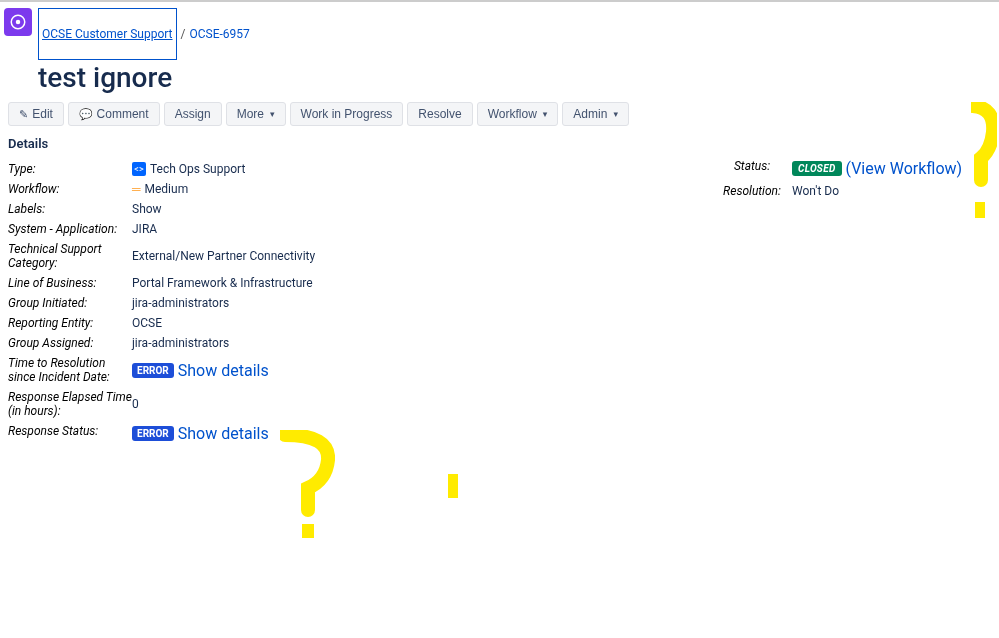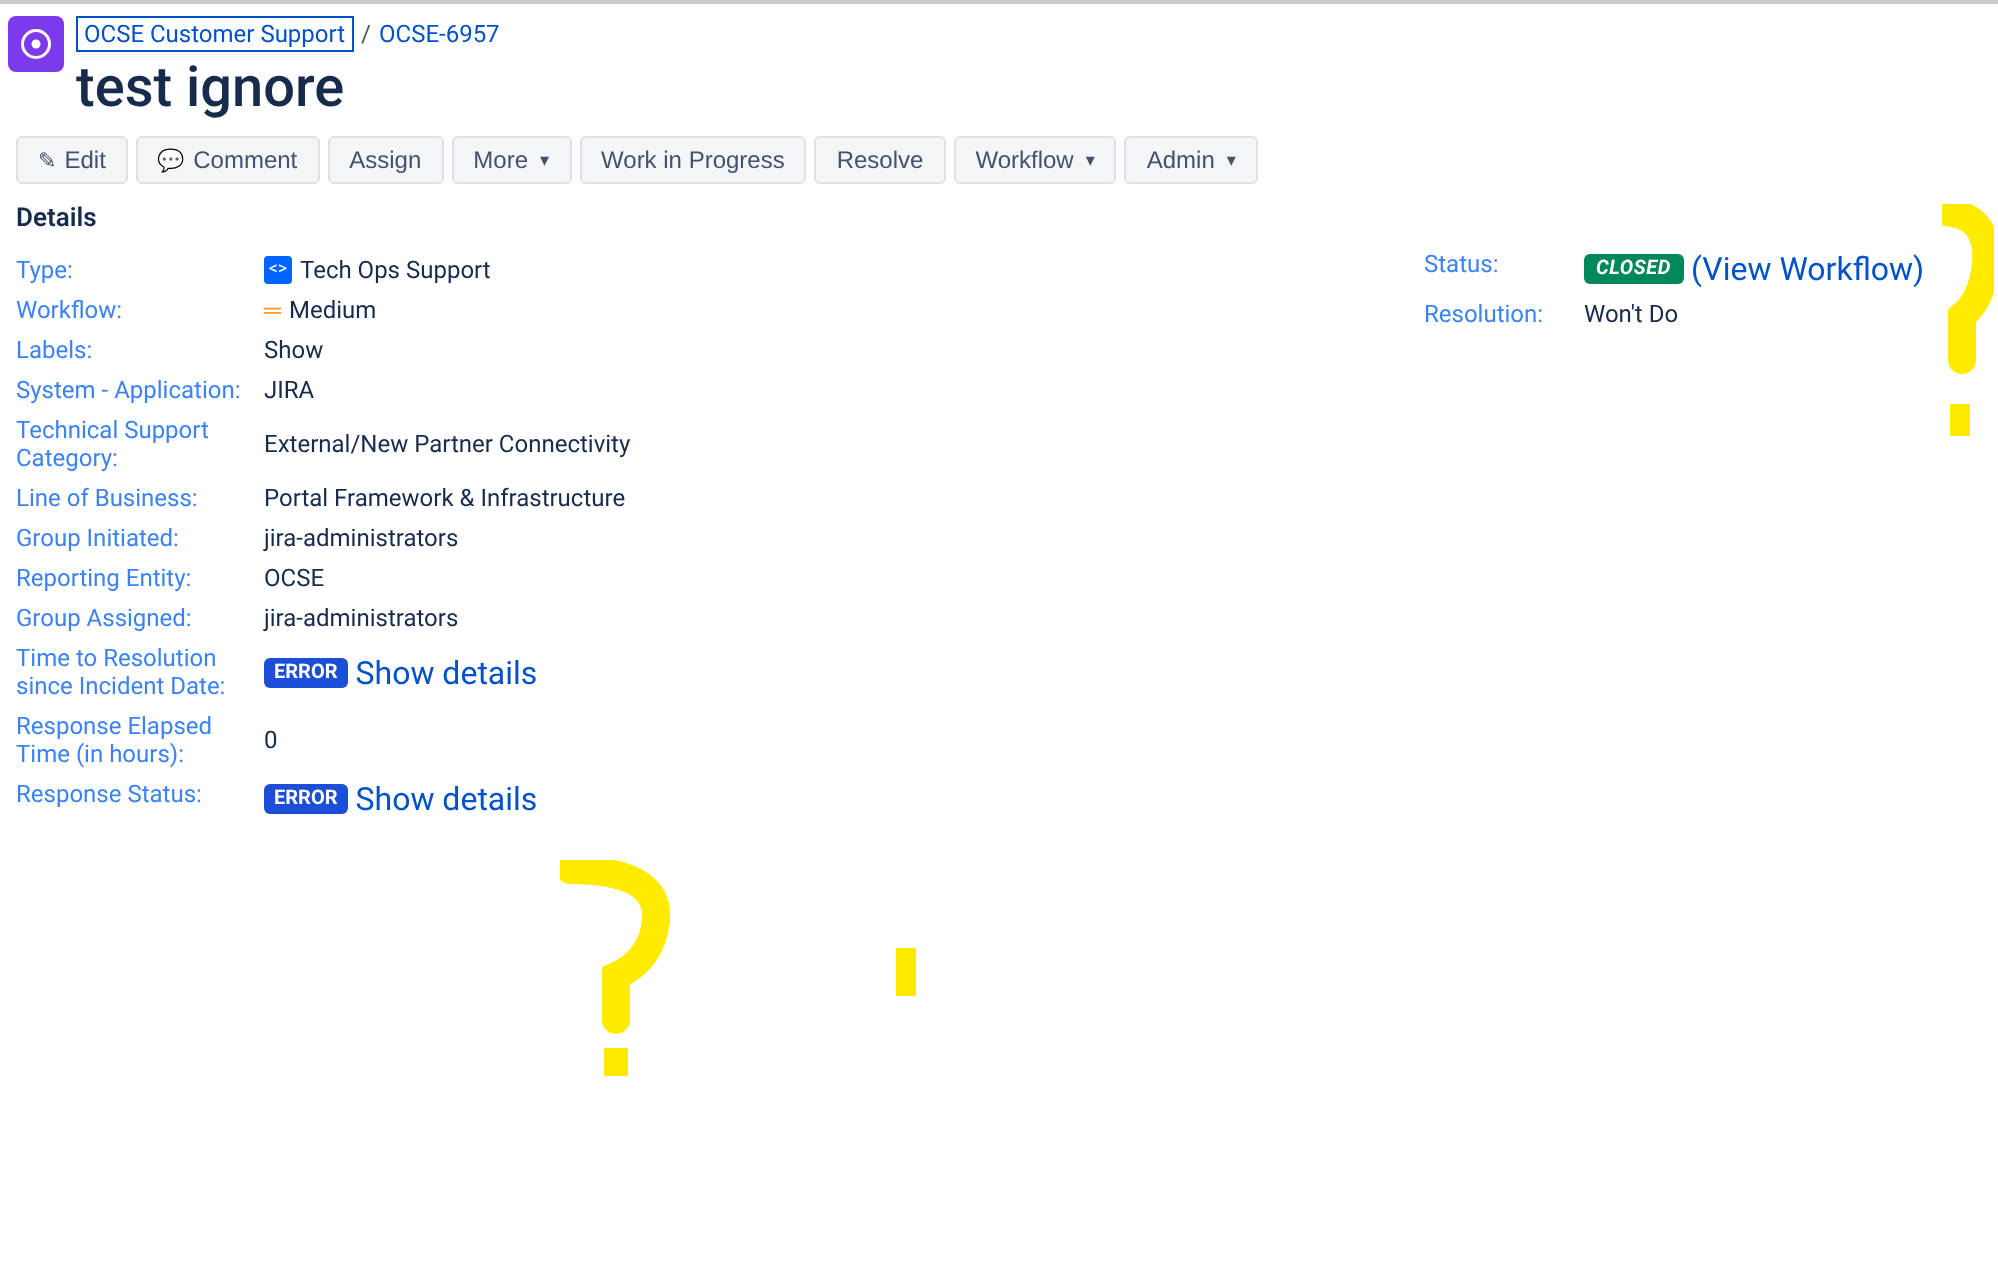--- a/index.html
+++ b/index.html
@@ -13,37 +13,37 @@
     .header-row { display: flex; align-items: flex-start; padding: 6px 8px 2px 4px; }
     .project-icon {
       width: 28px; height: 28px; border-radius: 4px; background: #7c3aed;
       display: flex; align-items: center; justify-content: center; margin-right: 6px;
       color: #fff; flex-shrink: 0;
     }
     .project-icon svg { width: 18px; height: 18px; }
     .breadcrumb-col { display: flex; flex-direction: column; }
     .breadcrumb { font-size: 12px; color: #0052cc; display: flex; align-items: center; gap: 4px; }
     .breadcrumb a { color: #0052cc; text-decoration: none; }
-    .breadcrumb .project-link { border: 1px solid #0052cc; padding: 1px 3px; }
+    .breadcrumb .project-link { border: 1px solid #0052cc; padding: 18px 3px; text-decoration: underline; }
     .breadcrumb .sep { color: #555; }
     .issue-title { font-size: 28px; font-weight: 500; color: #172b4d; margin-top: 1px; }
     .toolbar { padding: 6px 8px 10px; display: flex; gap: 4px; flex-wrap: wrap; }
     .btn {
       background: #f4f5f7; border: 1px solid #dfe1e6; border-radius: 3px;
       padding: 4px 10px; font-size: 12px; color: #42526e; cursor: pointer;
       display: inline-flex; align-items: center; gap: 4px;
     }
     .btn .caret { font-size: 9px; margin-left: 2px; }
     .btn .icon { font-size: 11px; }
     .content { padding: 0 8px; display: flex; gap: 24px; }
     .left-col { flex: 0 0 680px; }
-    .right-col { flex: 1; }
+    .right-col { flex: 1; text-align: center; }
     .section-title { font-size: 13px; font-weight: 600; color: #172b4d; margin-bottom: 8px; }
     .field-row { display: flex; padding: 3px 0; font-size: 12px; }
-    .field-label { width: 124px; color: #3b82f6; flex-shrink: 0; }
+    .field-label { width: 124px; color: #000000; flex-shrink: 0; font-style: italic; }
     .field-value { color: #172b4d; display: flex; align-items: center; gap: 4px; }
     .type-icon {
       width: 14px; height: 14px; background: #0065ff; border-radius: 2px;
       display: inline-flex; align-items: center; justify-content: center; color: #fff; font-size: 9px;
     }
     .priority-icon { color: #ff991f; font-weight: bold; }
     .status-lozenge {
       background: #00875a; color: #fff; font-size: 10px; font-weight: 700;
       padding: 2px 6px; border-radius: 3px; letter-spacing: 0.3px; font-style: italic;
     }

